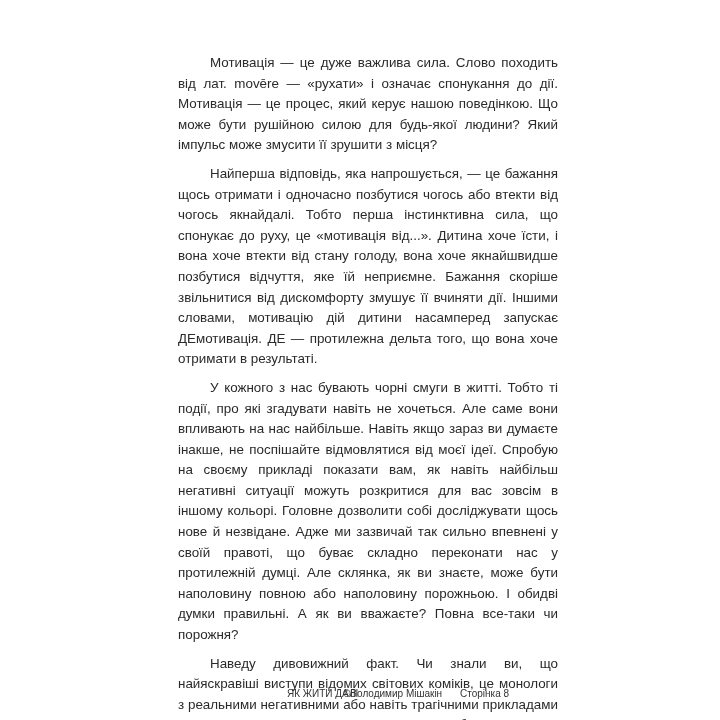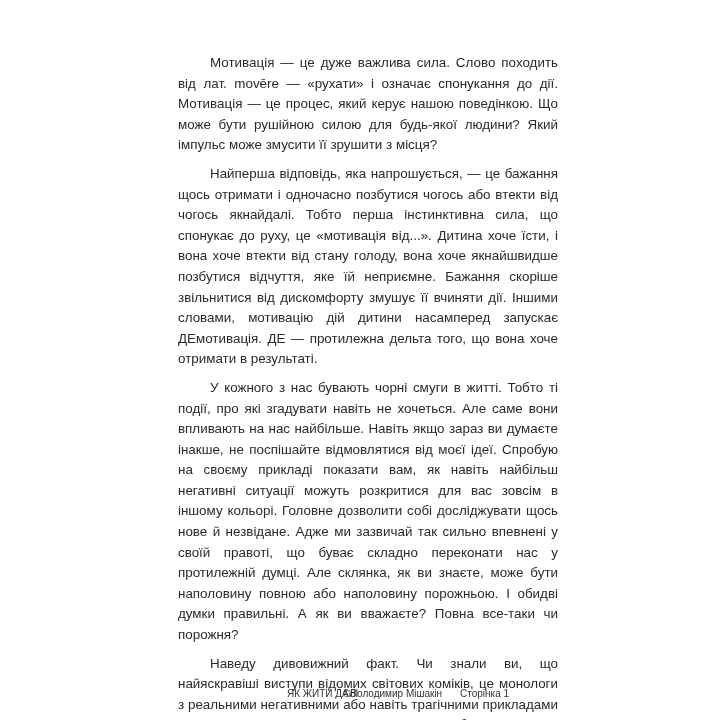--- a/index.html
+++ b/index.html
@@ -27,14 +27,14 @@
   <p>Мотивація — це дуже важлива сила. Слово походить від лат. movēre — «рухати» і означає спонукання до дії. Мотивація — це процес, який керує нашою поведінкою. Що може бути рушійною силою для будь-якої людини? Який імпульс може змусити її зрушити з місця?</p>
   <p>Найперша відповідь, яка напрошується, — це бажання щось отримати і одночасно позбутися чогось або втекти від чогось якнайдалі.  Тобто перша інстинктивна сила, що спонукає до руху, це «мотивація від...». Дитина хоче їсти, і вона хоче втекти від стану голоду, вона хоче якнайшвидше позбутися відчуття, яке їй неприємне. Бажання скоріше звільнитися від дискомфорту змушує її вчиняти дії. Іншими словами, мотивацію дій дитини насамперед запускає ДЕмотивація. ДЕ — протилежна дельта того, що вона хоче отримати в результаті.</p>
   <p>У кожного з нас бувають чорні смуги в житті. Тобто ті події, про які згадувати навіть не хочеться. Але саме вони впливають на нас найбільше. Навіть якщо зараз ви думаєте інакше, не поспішайте відмовлятися від моєї ідеї. Спробую на своєму прикладі показати вам, як навіть найбільш негативні ситуації можуть розкритися для вас зовсім в іншому кольорі. Головне дозволити собі досліджувати щось нове й незвідане. Адже ми зазвичай так сильно впевнені у своїй правоті, що буває складно переконати нас у протилежній думці. Але склянка, як ви знаєте, може бути наполовину повною або наполовину порожньою. І обидві думки правильні. А як ви вважаєте? Повна все-таки чи порожня?</p>
   <p>Наведу дивовижний факт. Чи знали ви, що найяскравіші виступи відомих світових коміків, це монологи з реальними негативними або навіть трагічними прикладами з їхнього життя, які вони розповідають публіці під сміх і овації, трансформувавши їх за допомогою спеціальних інструментів комедії. Як ви, напевно, вже здогадалися, вони мають неймовірну здатність знайти навіть у найгіршій та найбільш негативній події щось хороше і позитивне. Ця здатність дає величезний ресурс для творчості та привернення уваги людей. Оскільки для середньостатистичної людини це розрив шаблону і всіх парадигм її картини світу. Це дар вищого розуму і саме цим інструментом може скористатися будь- хто.</p>
 
 </div>
 
 <div class="footer">
   <span class="f-title">ЯК ЖИТИ ДАЛІ</span>
   <span class="f-author">©Володимир Мішакін</span>
-  <span class="f-page">Сторінка 1</span>
+  <span class="f-page">Сторінка 8</span>
 </div>
 
 </body></html>

